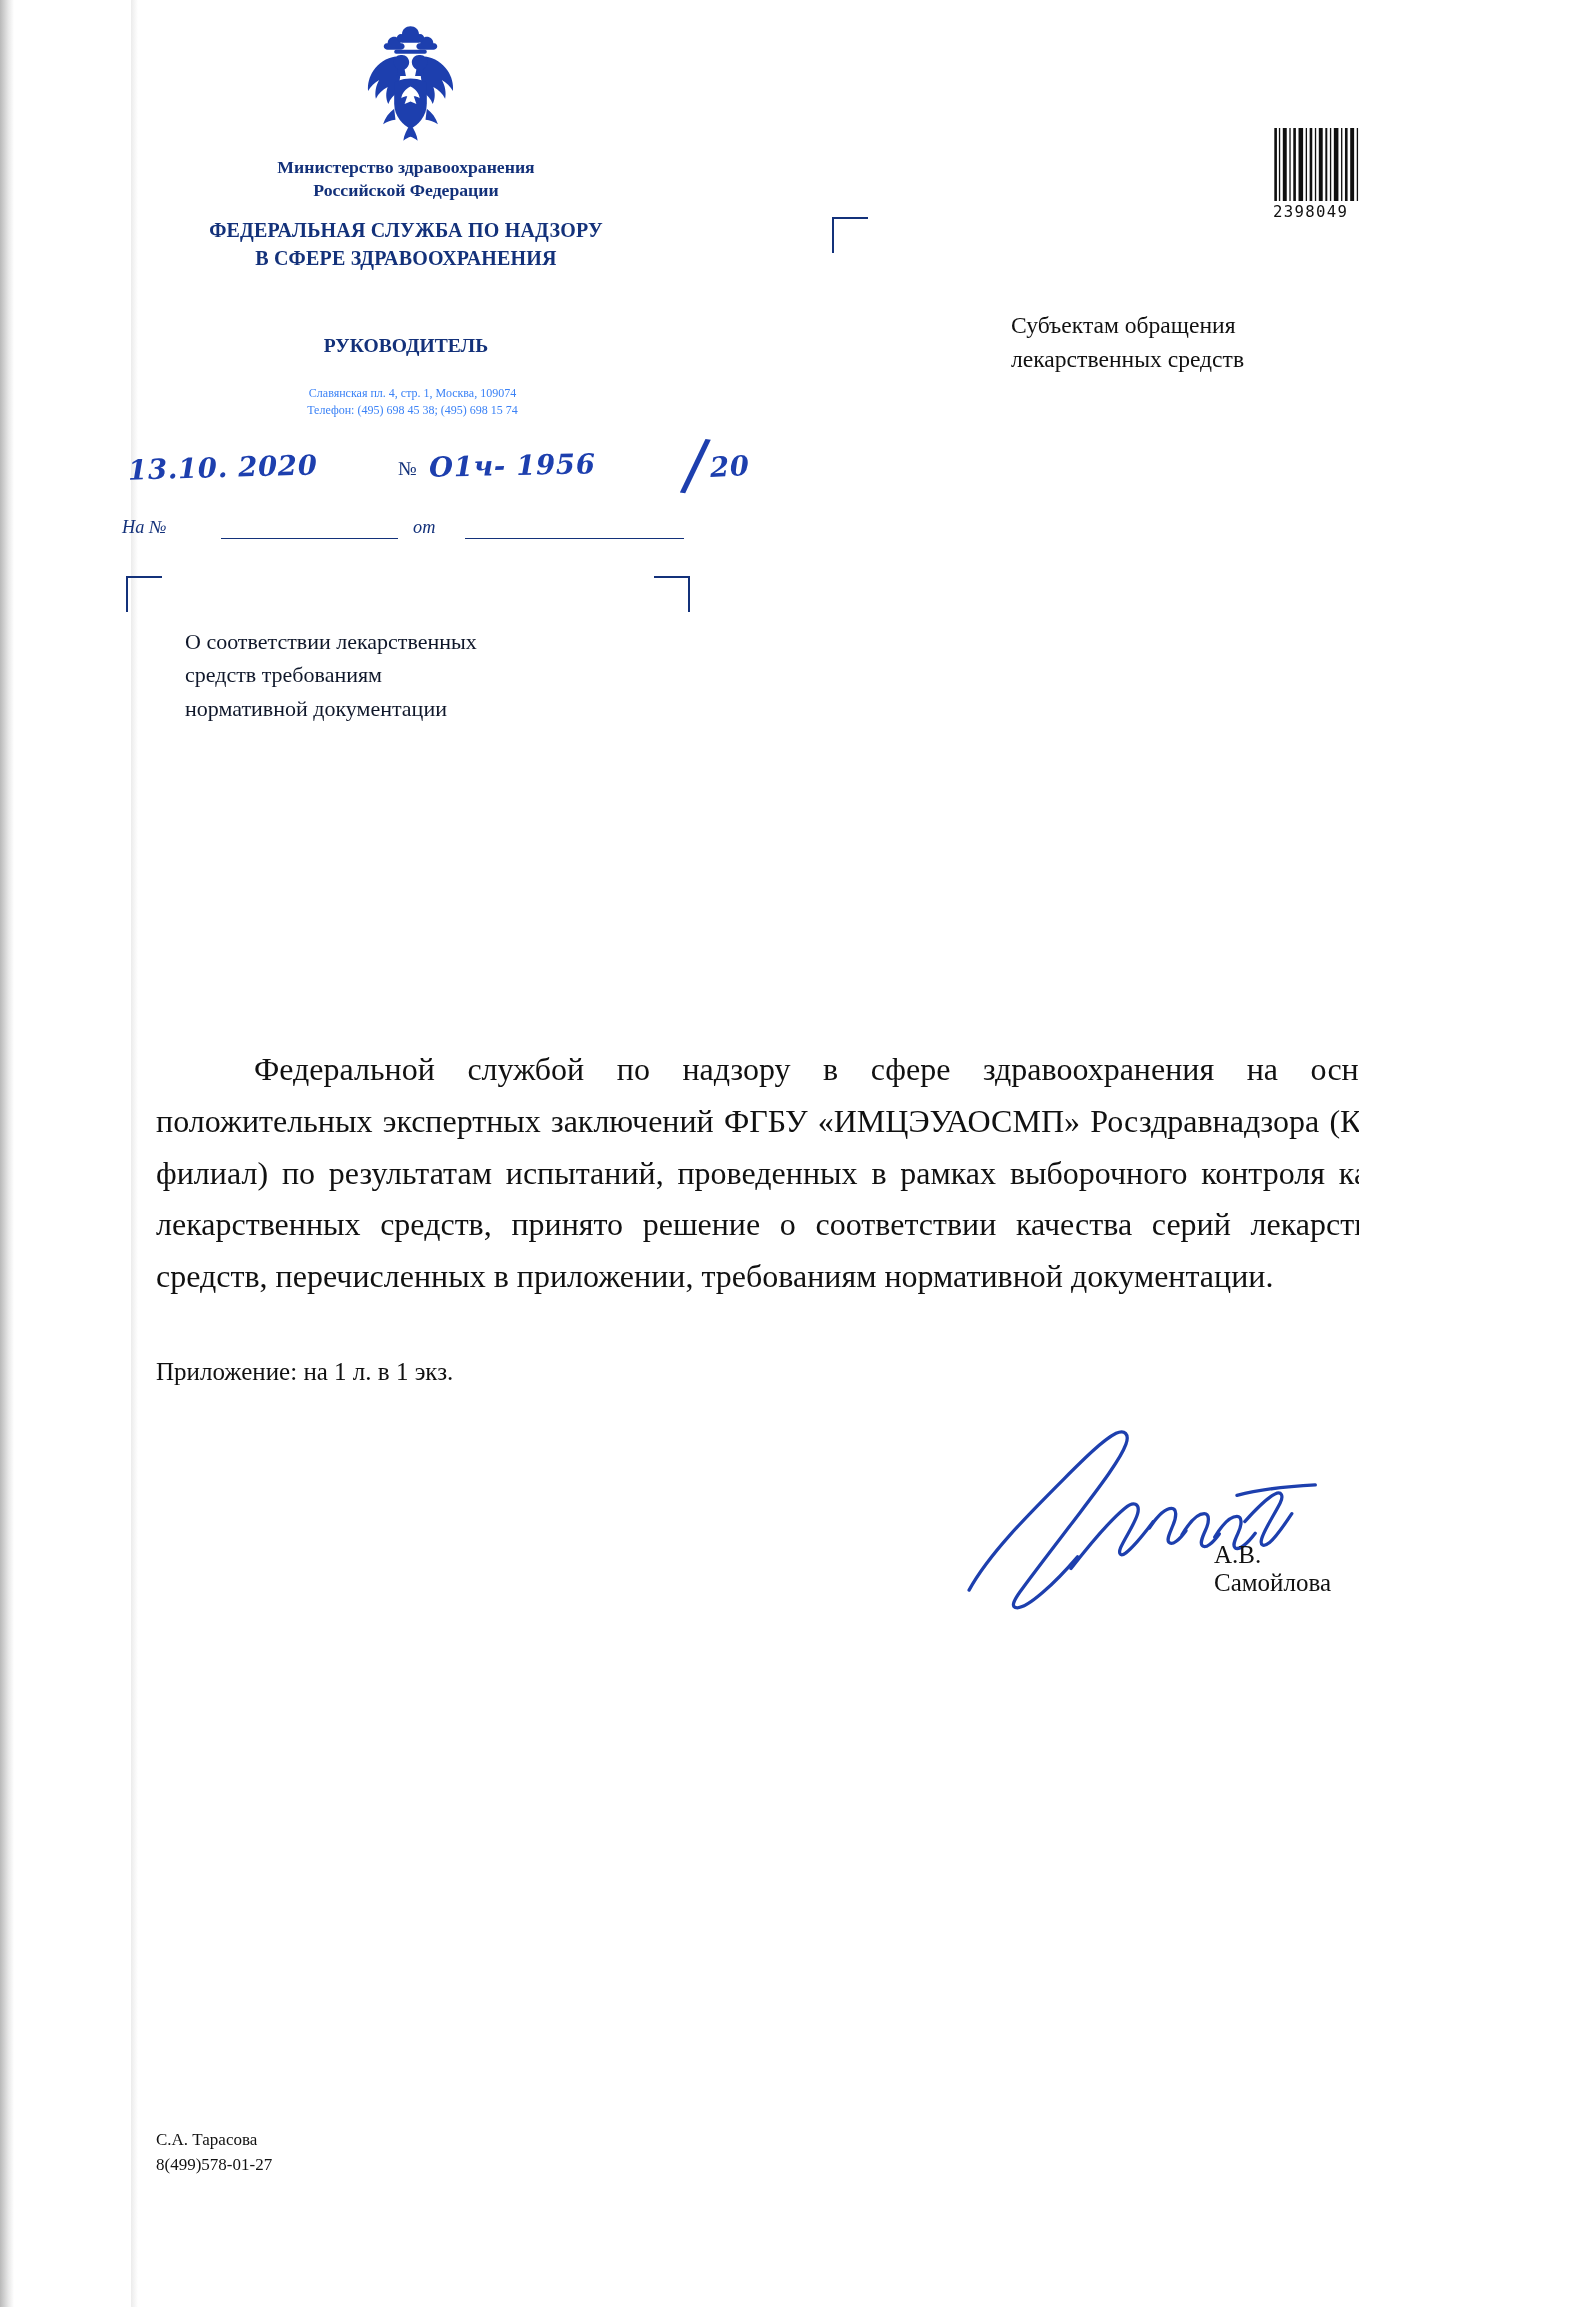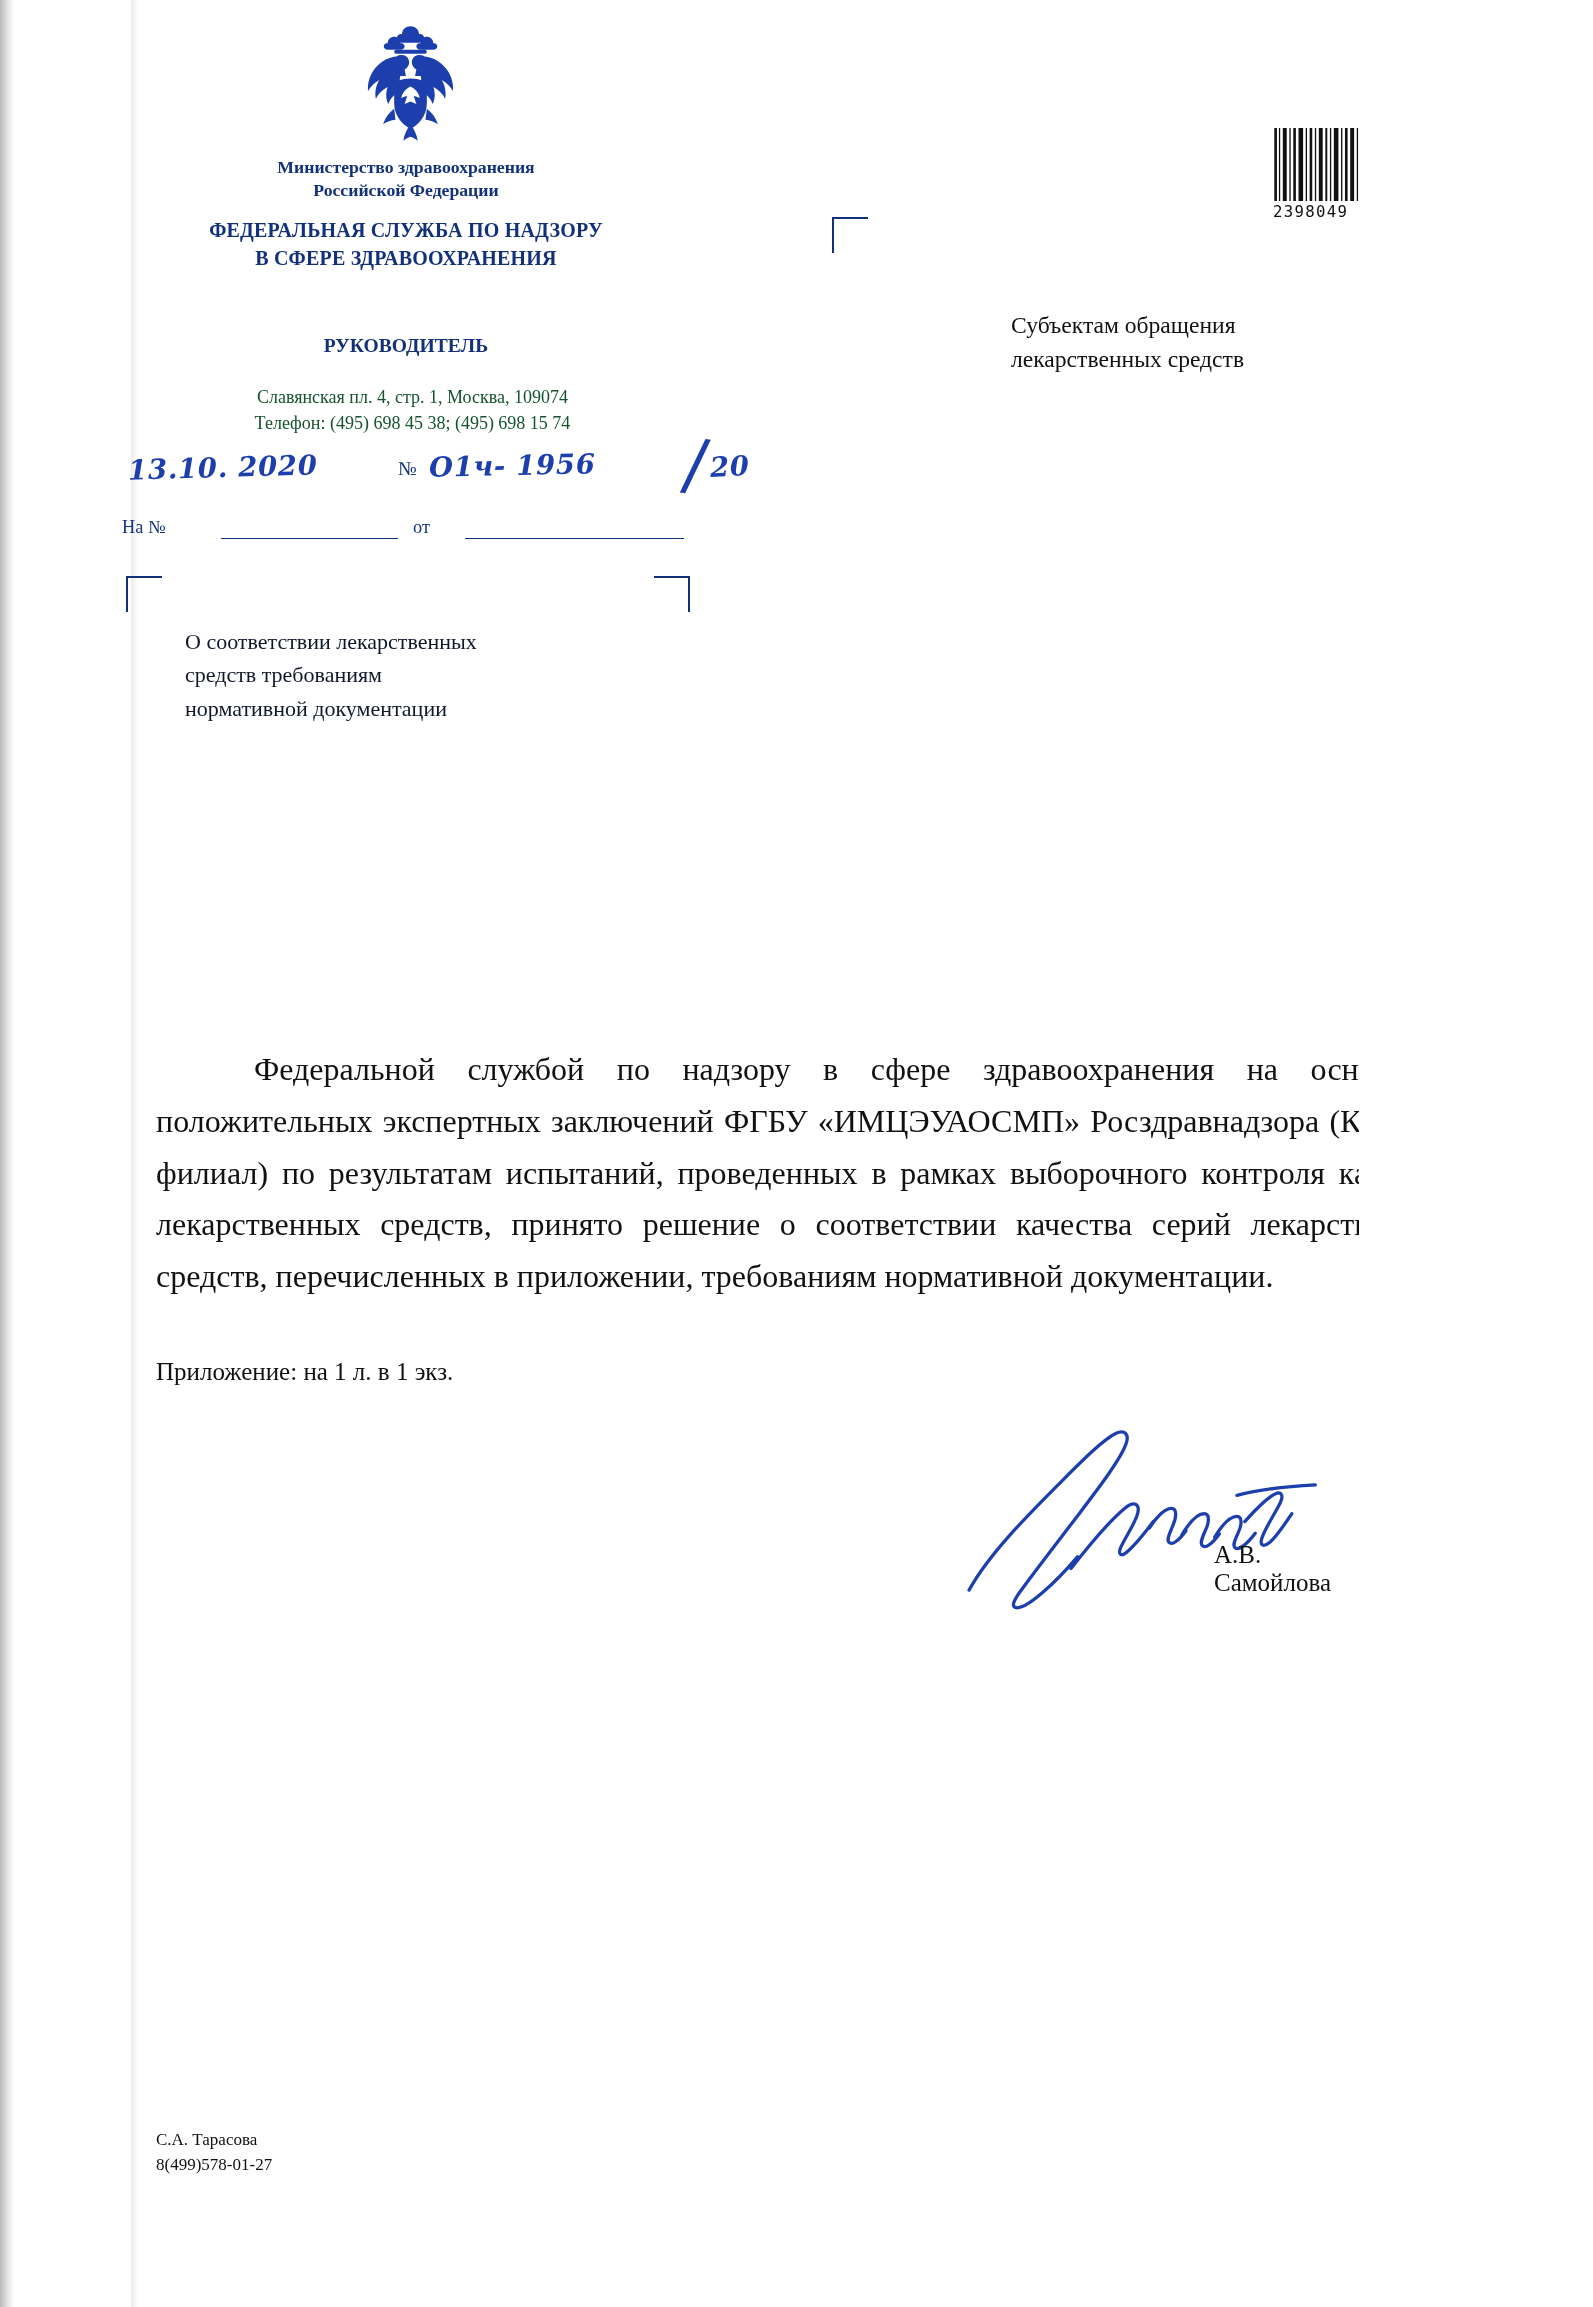--- a/index.html
+++ b/index.html
@@ -82,23 +82,23 @@
     font-weight: bold;
     font-size: 19.6px;
     color: #13317a;
   }
   .addr {
     position: absolute;
     left: 164px;
     top: 385px;
     width: 497px;
     text-align: center;
-    font-size: 18px;
+    font-size: 12px;
     line-height: 1.42;
-    color: #14532d;
+    color: #3b82f6;
   }
 
   
   .hw {
     position: absolute;
     font-family: "DejaVu Serif", serif;
     font-style: italic;
     font-weight: bold;
     color: #1d3fae;
     letter-spacing: 0.7px;
@@ -122,21 +122,21 @@
   .hw-year { left: 710px; top: 450px; font-size: 27.5px; transform: rotate(-3deg); }
 
   .na-row {
     position: absolute;
     left: 122px;
     top: 517px;
     width: 576px;
     font-size: 18.3px;
     color: #13317a;
   }
-  .na-row .lbl { position:absolute; }
+  .na-row .lbl { position:absolute;font-style:italic; }
   .na-line {
     position: absolute;
     border-bottom: 1.3px solid #13317a;
     height: 0;
   }
 
   
   .bracket {
     position: absolute;
     border-color: #13317a;

